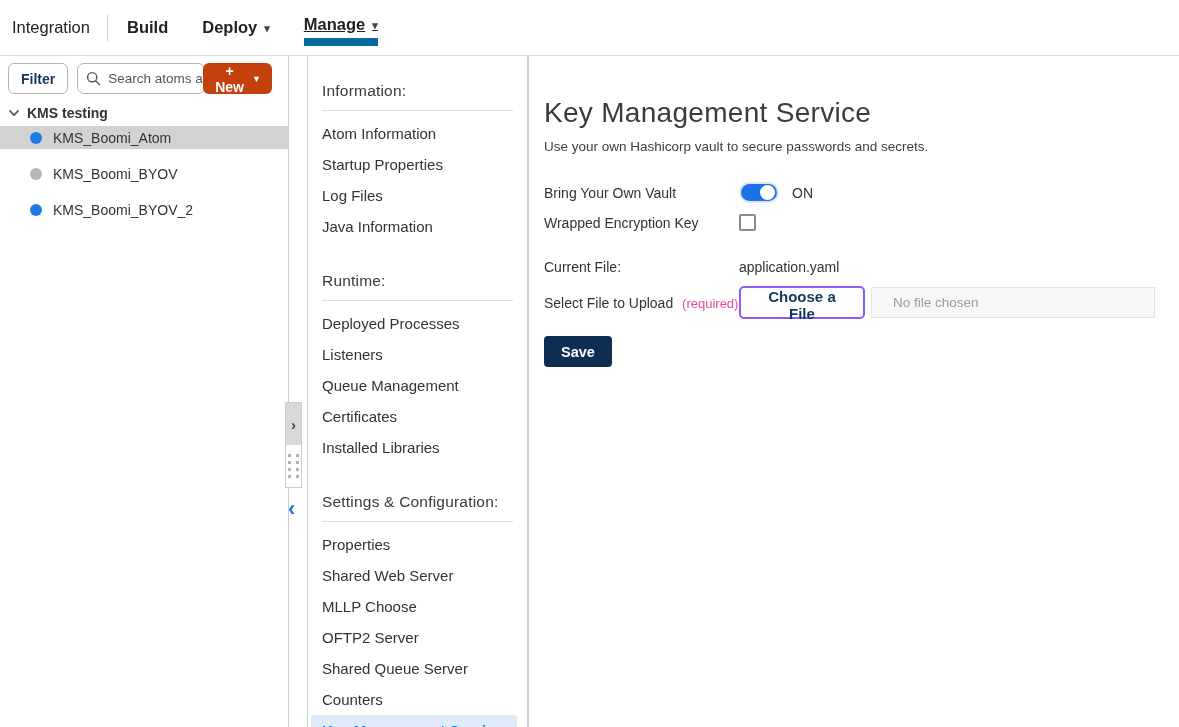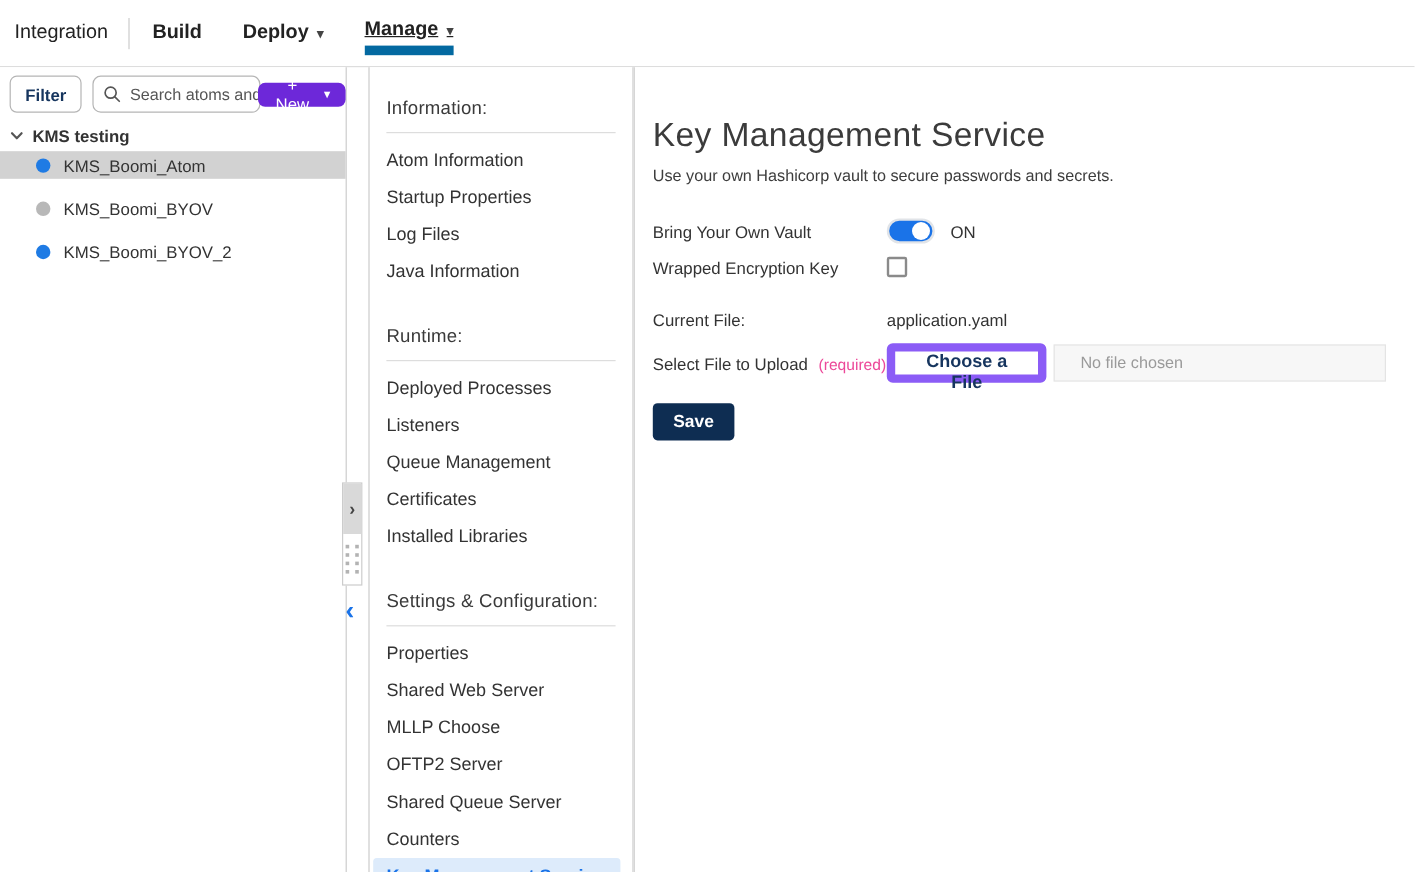--- a/index.html
+++ b/index.html
@@ -12,31 +12,31 @@
             border-bottom:1px solid #ddd; display:flex; align-items:center; padding-left:12px; }
   .nav-product { font-size:16.5px; color:#222; }
   .nav-divider { width:1px; height:26px; background:#ccc; margin:0 19px 0 17px; }
   .nav-item { font-size:16.5px; font-weight:bold; color:#222; margin-right:34px; display:flex; align-items:center; cursor:pointer; }
   .nav-item .caret { font-size:11px; color:#444; margin-left:7px; position:relative; top:1px; }
   .nav-item.active { border-bottom:8px solid #0369a1; padding-bottom:4px; margin-bottom:-6px;text-decoration:underline; }
 
   
   .left-panel { position:absolute; left:0; top:56px; width:289px; height:671px;
                 border-right:1px solid #ccc; background:#fff; }
-  .lp-toolbar { display:flex; align-items:center; padding:5px 0 0 8px; position:relative; height:40px; }
+  .lp-toolbar { display:flex; align-items:center; padding:5px 16px 0 8px; position:relative; height:40px; }
   .filter-btn { height:31px; padding:0 12px; background:#fff; border:1px solid #b5b5b5; border-radius:6px;
                 font-family:inherit; font-size:14px; font-weight:bold; color:#16355e; cursor:pointer; }
   .searchbox { display:flex; align-items:center; height:31px; width:153px; margin-left:9px;
                border:1px solid #b5b5b5; border-radius:7px; padding-left:8px; overflow:hidden; background:#fff; }
   .searchbox svg { flex:none; }
   .searchbox input { border:none; outline:none; font-family:inherit; font-size:13.5px; color:#444;
                      margin-left:7px; width:110px; background:transparent; }
   .searchbox input::placeholder { color:#555; }
-  .new-btn { height:20px; padding:0 11px; margin-left:-2px; background:#6d28d9; color:#fff; border:none;
-             border-radius:6px; font-family:inherit; font-size:14px; font-weight:normal; cursor:pointer;
+  .new-btn { height:31px; padding:0 11px; margin-left:-2px; background:#c2410c; color:#fff; border:none;
+             border-radius:6px; font-family:inherit; font-size:14px; font-weight:bold; cursor:pointer;
              display:flex; align-items:center; position:relative; z-index:2; }
   .new-btn .caret { font-size:9px; margin-left:7px; }
   .tree { margin-top:6px; }
   .tree-group { display:flex; align-items:center; padding:3px 8px 5px; font-size:14px; font-weight:bold; color:#333; cursor:pointer; }
   .tree-group svg { margin-right:7px; }
   .tree-row { display:flex; align-items:center; height:23px; padding-left:30px; margin-bottom:13px;
               font-size:14px; color:#333; cursor:pointer; }
   .tree-row.selected { background:#d2d2d2; }
   .dot { width:12px; height:12px; border-radius:50%; margin-right:11px; flex:none; }
   .dot.blue { background:#1f7be4; }
@@ -78,21 +78,21 @@
   .row-toggle { margin-bottom:11px; }
   .row-check { margin-bottom:25px; }
   .row-file { margin-bottom:8px; height:22px; }
   .row-upload { margin-bottom:17px; }
   .toggle { width:40px; height:21px; border-radius:11px; background:#1a73e8; border:2px solid #e1e4e8;
             position:relative; cursor:pointer; flex:none; }
   .toggle .knob { position:absolute; top:1px; right:2px; width:15px; height:15px; border-radius:50%; background:#fff; }
   .toggle-state { margin-left:13px; font-size:14px; color:#333;text-align:right; }
   .checkbox { width:17px; height:17px; border:2px solid #8a8a8a; border-radius:2px; background:#fff; cursor:pointer; }
   .file-value { font-size:14px; color:#333; }
-  .choose-btn { height:33px; padding:0 15px; background:#fff; border:7px solid #8b5cf6; border-radius:5px;
+  .choose-btn { height:33px; padding:0 15px; background:#fff; border:2px solid #8b5cf6; border-radius:5px;
                 font-family:inherit; font-size:15px; font-weight:bold; color:#16355e; cursor:pointer; }
   .file-field { height:31px; width:300px; margin-left:6px; background:#f7f7f7; border:1px solid #e4e4e4;
                 display:flex; align-items:center; padding-left:21px; font-size:13.5px; color:#9a9a9a; cursor:pointer; }
   .save-btn { height:31px; padding:0 17px; background:#0e2d52; border:none; border-radius:4px;
               font-family:inherit; font-size:14.5px; font-weight:bold; color:#fff; cursor:pointer; }
 </style>
 </head>
 <body>
 
 <div class="app">

